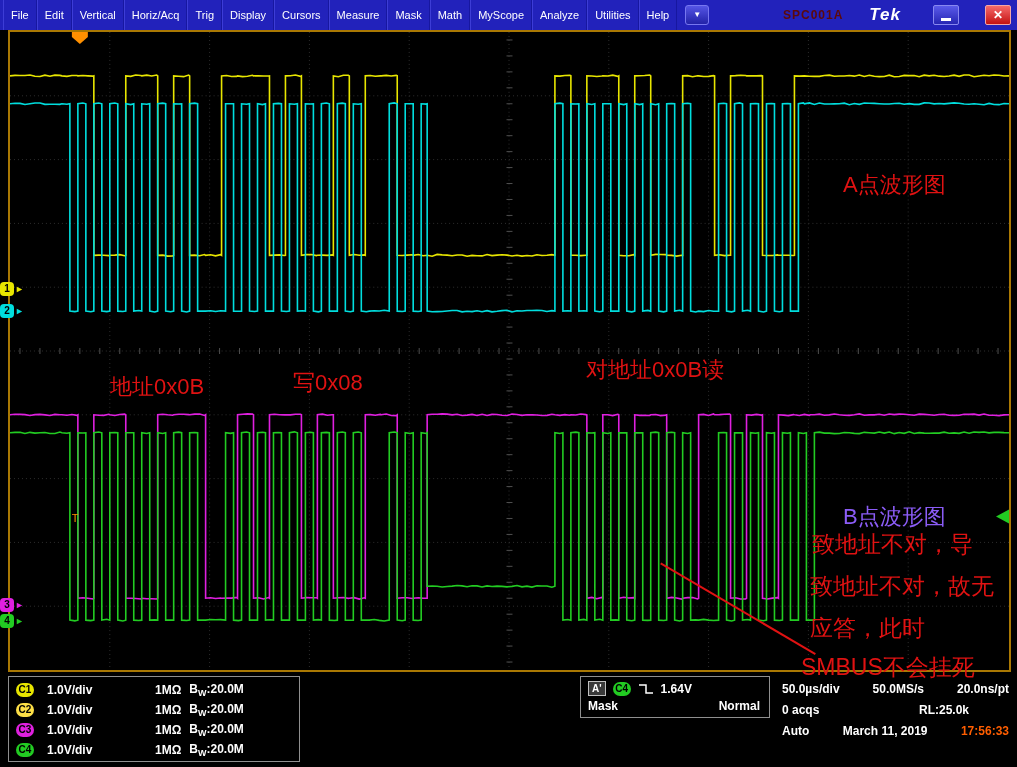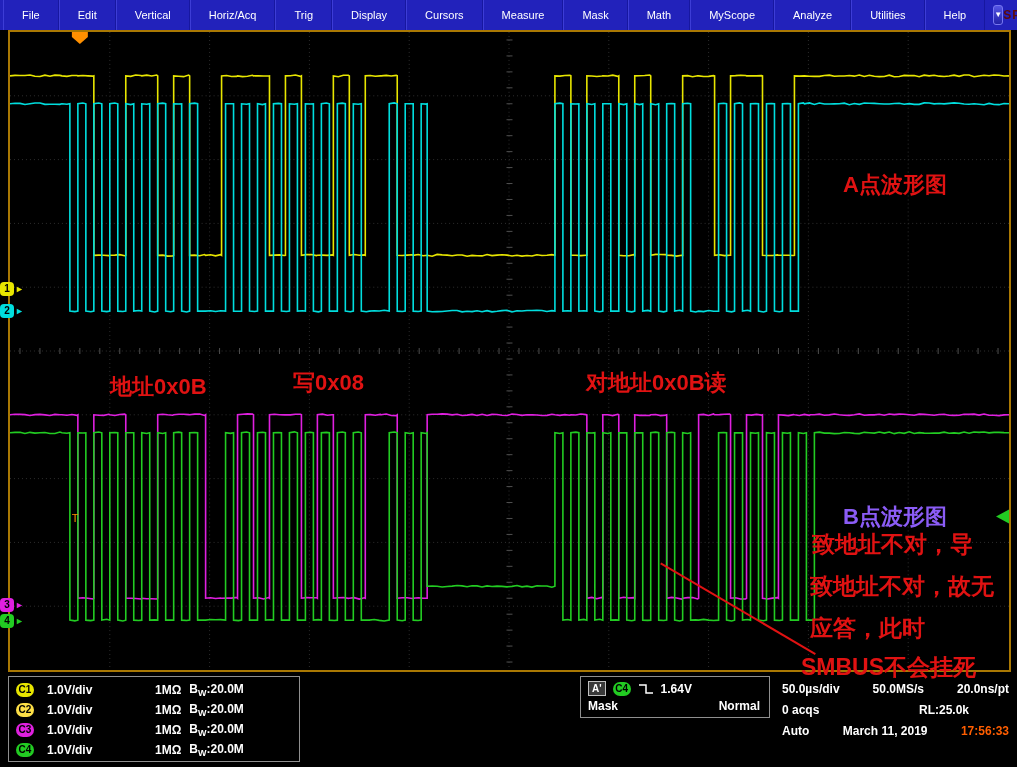--- a/index.html
+++ b/index.html
@@ -3,21 +3,21 @@
 <meta charset="utf-8">
 <style>
   *{margin:0;padding:0;box-sizing:border-box}
   html,body{background:#000}
   body{font-family:"Liberation Sans",sans-serif}
   #screen{position:relative;width:1017px;height:767px;background:#000;overflow:hidden}
 
   
   #menubar{position:absolute;left:0;top:0;width:1017px;height:30px;background:#2222bb;display:flex;align-items:center;padding-left:3px}
   #menu-items{display:flex;height:30px}
-  .menu-item{color:#fff;font-size:11px;line-height:30px;padding:0 18px;border-right:1px solid #1717a0;border-left:1px solid #3d3dd6;cursor:default;white-space:nowrap}
+  .menu-item{color:#fff;font-size:11px;line-height:30px;padding:0 7px;border-right:1px solid #1717a0;border-left:1px solid #3d3dd6;cursor:default;white-space:nowrap}
   .dropdown-btn{width:24px;height:20px;margin-left:8px;background:linear-gradient(#5555e5,#2222a8);border:1px solid #7777f0;border-radius:3px;display:flex;align-items:center;justify-content:center}
   .dd-caret{color:#fff;font-size:8px;line-height:8px}
   #menu-right{margin-left:auto;display:flex;align-items:center;gap:26px;padding-right:6px}
   #watermark{color:#5c0a0a;font-size:12px;font-weight:bold;letter-spacing:1px}
   #teklogo{color:#fff;font-size:17px;font-weight:bold;font-style:italic;letter-spacing:1px;margin-right:6px}
   .win-btn{width:26px;height:20px;display:flex;align-items:center;justify-content:center;border-radius:2px;cursor:default}
   .min{background:linear-gradient(#5a5aea,#2626b4);border:1px solid #8888f0}
   .minbar{width:10px;height:3px;background:#fff;margin-top:9px}
   .close{background:linear-gradient(#f56a6a,#c41212);border:1px solid #f3a6a6;color:#fff;font-size:12px;font-weight:bold}
 
@@ -29,21 +29,21 @@
   .tick{stroke:#4f4f4f;stroke-width:1}
   .trace{fill:none;stroke-width:1.6}
 
   
   #chmarkers{position:absolute;left:0;top:0;z-index:4}
   .chmark{position:absolute;left:0;display:flex;align-items:center;height:14px}
   .chbadge{display:inline-block;width:14px;height:14px;border-radius:4px;color:#000;font-size:10px;font-weight:bold;text-align:center;line-height:14px}
   .charrow{font-size:9px;margin-left:1px;line-height:14px}
 
   
-  .ann{position:absolute;font-weight:bold;white-space:nowrap;z-index:10;font-family:"Liberation Sans",sans-serif}
+  .ann{position:absolute;font-weight:normal;white-space:nowrap;z-index:10;font-family:"Liberation Sans",sans-serif}
 
   
   #statusbar{position:absolute;left:0;top:672px;width:1017px;height:95px;background:#000}
   #chbox{position:absolute;left:8px;top:4px;width:292px;height:86px;border:1px solid #8f8f8f;padding:3px 0 0 7px}
   .ch-row{display:flex;align-items:center;height:20px;color:#fff;font-size:12px;font-weight:bold}
   .cbadge{display:inline-block;width:18px;height:14px;border-radius:7px;color:#000;font-size:10px;font-weight:bold;text-align:center;line-height:14px}
   .ch-scale{margin-left:13px;width:64px}
   .ch-imp{margin-left:44px}
   .ch-bw{margin-left:8px}
   .ch-bw sub{font-size:9px}
@@ -233,21 +233,21 @@
       </div>
       <div class="chmark" style="top: 614px;">
         <span class="chbadge" style="background: rgb(34, 204, 34);">4</span>
         <span class="charrow" style="color: rgb(34, 204, 34);">►</span>
       </div>
     </div>
 
   <div class="ann" style="left: 843px; top: 170px; font-size: 22px; color: rgb(224, 18, 18);">A点波形图</div>
   <div class="ann" style="left: 110px; top: 372px; font-size: 22px; color: rgb(224, 18, 18);">地址0x0B</div>
   <div class="ann" style="left: 293px; top: 368px; font-size: 22px; color: rgb(224, 18, 18);">写0x08</div>
-  <div class="ann" style="left: 586px; top: 368px; font-size: 22px; color: rgb(224, 18, 18);">对地址0x0B读</div>
+  <div class="ann" style="left: 586px; top: 355px; font-size: 22px; color: rgb(224, 18, 18);">对地址0x0B读</div>
   <div class="ann" style="left: 843px; top: 502px; font-size: 22px; color: #8b5cf6;">B点波形图</div>
   <div class="ann" style="left: 812px; top: 529px; font-size: 23px; color: rgb(224, 18, 18);">致地址不对，导</div>
   <div class="ann" style="left: 810px; top: 613px; font-size: 23px; color: rgb(224, 18, 18);">应答，此时</div>
   <div class="ann" style="left: 810px; top: 571px; font-size: 23px; color: rgb(224, 18, 18);">致地址不对，故无</div>
   <div class="ann" style="left: 801px; top: 652px; font-size: 23px; color: rgb(224, 18, 18);">SMBUS不会挂死</div>
 
   <div id="statusbar">
     <div id="chbox">
         <div class="ch-row">
           <span class="cbadge" style="background: rgb(232, 230, 0);">C1</span>

